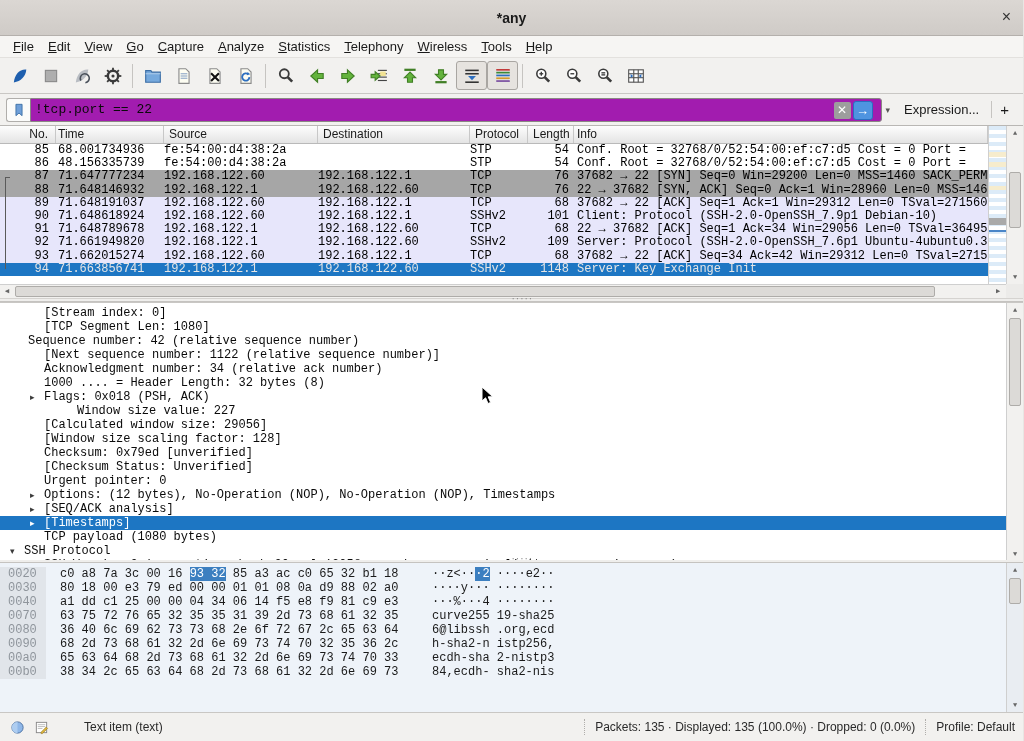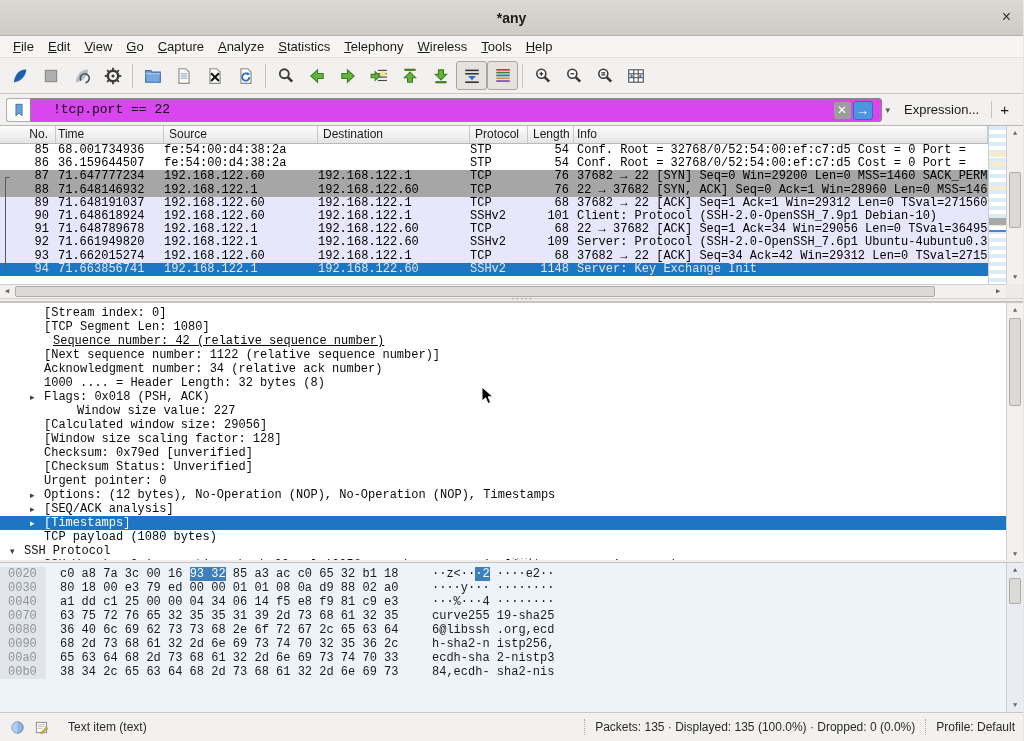--- a/index.html
+++ b/index.html
@@ -22,21 +22,21 @@
   .toolbar { height:36px; flex:0 0 36px; background:#f2f1ef; border-bottom:1px solid #c9c7c4; display:flex; align-items:center; padding-left:4px; }
   .tbtn { width:31px; height:29px; display:flex; align-items:center; justify-content:center; background:transparent; border:1px solid transparent; }
   .tbtn svg { width:18px; height:18px; }
   .tbtn.pressed { background:#e6e3df; border:1px solid #a9a6a2; border-radius:3px; }
   .tsep { width:1px; height:24px; background:#c6c4c1; margin:0 4px; }
 
   
   .filterbar { height:32px; flex:0 0 32px; background:#f2f1ef; border-bottom:1px solid #b9b7b4; display:flex; align-items:center; padding:0 6px; }
   .fbookmark { width:24px; height:24px; border:1px solid #b0aeab; border-right:none; border-radius:3px 0 0 3px; background:#fbfbfa; display:flex; align-items:center; justify-content:center; }
   .fbookmark svg { width:14px; height:16px; }
-  .finput { flex:1; height:24px; border:1px solid #8a8884; border-radius:0 3px 3px 0; background:#d946ef; display:flex; align-items:center; padding-left:22px; position:relative; }
+  .finput { flex:1; height:24px; border:1px solid #8a8884; border-radius:0 3px 3px 0; background:#a21caf; display:flex; align-items:center; padding-left:4px; position:relative; }
   .ftext { font-family:"Liberation Mono", monospace; font-size:13px; color:#0a0a0a; }
   .fclear { position:absolute; right:30px; top:3px; width:17px; height:17px; background:#9d9d9d; border-radius:2px; color:#fff; font-size:12px; display:flex; align-items:center; justify-content:center; }
   .fapply { position:absolute; right:8px; top:2px; width:20px; height:19px; background:#4f94e0; border:1px solid #2a6fc0; border-radius:3px; color:#fff; font-size:13px; display:flex; align-items:center; justify-content:center; font-weight:bold;}
   .fcaret { font-size:9px; color:#555; padding:0 6px 0 4px; }
   .fexpr { font-size:13px; color:#1a1a1a; padding:0 10px 0 8px; }
   .fplus { font-size:15px; color:#1a1a1a; padding:0 8px; border-left:1px solid #c6c4c1; margin-left:2px;}
 
   
   .packetlist { height:172px; flex:0 0 172px; position:relative; background:#fff; font-family:"Liberation Mono", monospace; }
   .pl-header { height:18px; display:flex; width:988px; background:linear-gradient(#fdfdfd,#e4e4e4); border-bottom:1px solid #b9b9b9; font-family:"Liberation Sans", sans-serif;}
@@ -90,21 +90,21 @@
   .hoff { display:inline-block; width:46px; background:#e1e5ea; color:#8f959c; padding-left:8px; }
   .hbytes { position:absolute; left:60px; top:0; }
   .hascii { position:absolute; left:432px; top:0; }
   .hl { background:#3c7fc0; color:#fff; }
   .hx-vscroll { top:0; right:0; height:149px; background:#e9edf2;}
 
   
   .statusbar { flex:1 1 auto; background:#f2f1ef; border-top:1px solid #c9c7c4; display:flex; align-items:center; font-size:12px; color:#2a2a2a; padding:0 8px; }
   .sb-icon { width:18px; height:18px; margin-right:6px; display:flex; align-items:center; justify-content:center;}
   .sb-icon svg { width:15px; height:15px; }
-  .sb-left { margin-left:12px; }
+  .sb-left { margin-left:28px; }
   .sb-spacer { flex:1; }
   .sb-sep { width:1px; height:16px; border-left:1px dotted #b0aeab; margin:0 10px; }
 
   .cursor { position:absolute; left:481px; top:386px; width:13px; height:19px; z-index:50; }
 </style>
 </head>
 <body>
 
 <div class="window">
 
@@ -323,21 +323,21 @@
           <span class="pc c-no">85</span>
           <span class="pc c-time">68.001734936</span>
           <span class="pc c-src">fe:54:00:d4:38:2a</span>
           <span class="pc c-dst"></span>
           <span class="pc c-pro">STP</span>
           <span class="pc c-len">54</span>
           <span class="pc c-info">Conf. Root = 32768/0/52:54:00:ef:c7:d5  Cost = 0  Port = </span>
         </div>
         <div class="prow">
           <span class="pc c-no">86</span>
-          <span class="pc c-time">36.159644507</span>
+          <span class="pc c-time">48.156335739</span>
           <span class="pc c-src">fe:54:00:d4:38:2a</span>
           <span class="pc c-dst"></span>
           <span class="pc c-pro">STP</span>
           <span class="pc c-len">54</span>
           <span class="pc c-info">Conf. Root = 32768/0/52:54:00:ef:c7:d5  Cost = 0  Port = </span>
         </div>
         <div class="prow gray">
           <span class="pc c-no">87</span>
           <span class="pc c-time">71.647777234</span>
           <span class="pc c-src">192.168.122.60</span>
@@ -422,21 +422,21 @@
       <span class="arr" style="right:2px">▶</span>
     </div>
     <div class="corner"></div>
   </div>
 
   <div class="splitter"></div>
 
   <div class="details" id="details">
     <div class="dline" style="padding-left: 44px;"><span>[Stream index: 0]</span></div>
       <div class="dline" style="padding-left: 44px;"><span>[TCP Segment Len: 1080]</span></div>
-      <div class="dline" style="padding-left: 53px; text-decoration: underline;"><span>Sequence number: 42    (relative sequence number)</span></div>
+      <div class="dline" style="padding-left: 28px;"><span>Sequence number: 42    (relative sequence number)</span></div>
       <div class="dline" style="padding-left: 44px;"><span>[Next sequence number: 1122    (relative sequence number)]</span></div>
       <div class="dline" style="padding-left: 44px;"><span>Acknowledgment number: 34    (relative ack number)</span></div>
       <div class="dline" style="padding-left: 44px;"><span>1000 .... = Header Length: 32 bytes (8)</span></div>
       <div class="dline" style="padding-left: 44px;"><span class="arrow" style="left: 30px;">▸</span><span>Flags: 0x018 (PSH, ACK)</span></div>
       <div class="dline" style="padding-left: 44px; margin-left: 33px;"><span>Window size value: 227</span></div>
       <div class="dline" style="padding-left: 44px;"><span>[Calculated window size: 29056]</span></div>
       <div class="dline" style="padding-left: 44px;"><span>[Window size scaling factor: 128]</span></div>
       <div class="dline" style="padding-left: 44px;"><span>Checksum: 0x79ed [unverified]</span></div>
       <div class="dline" style="padding-left: 44px;"><span>[Checksum Status: Unverified]</span></div>
       <div class="dline" style="padding-left: 44px;"><span>Urgent pointer: 0</span></div>

